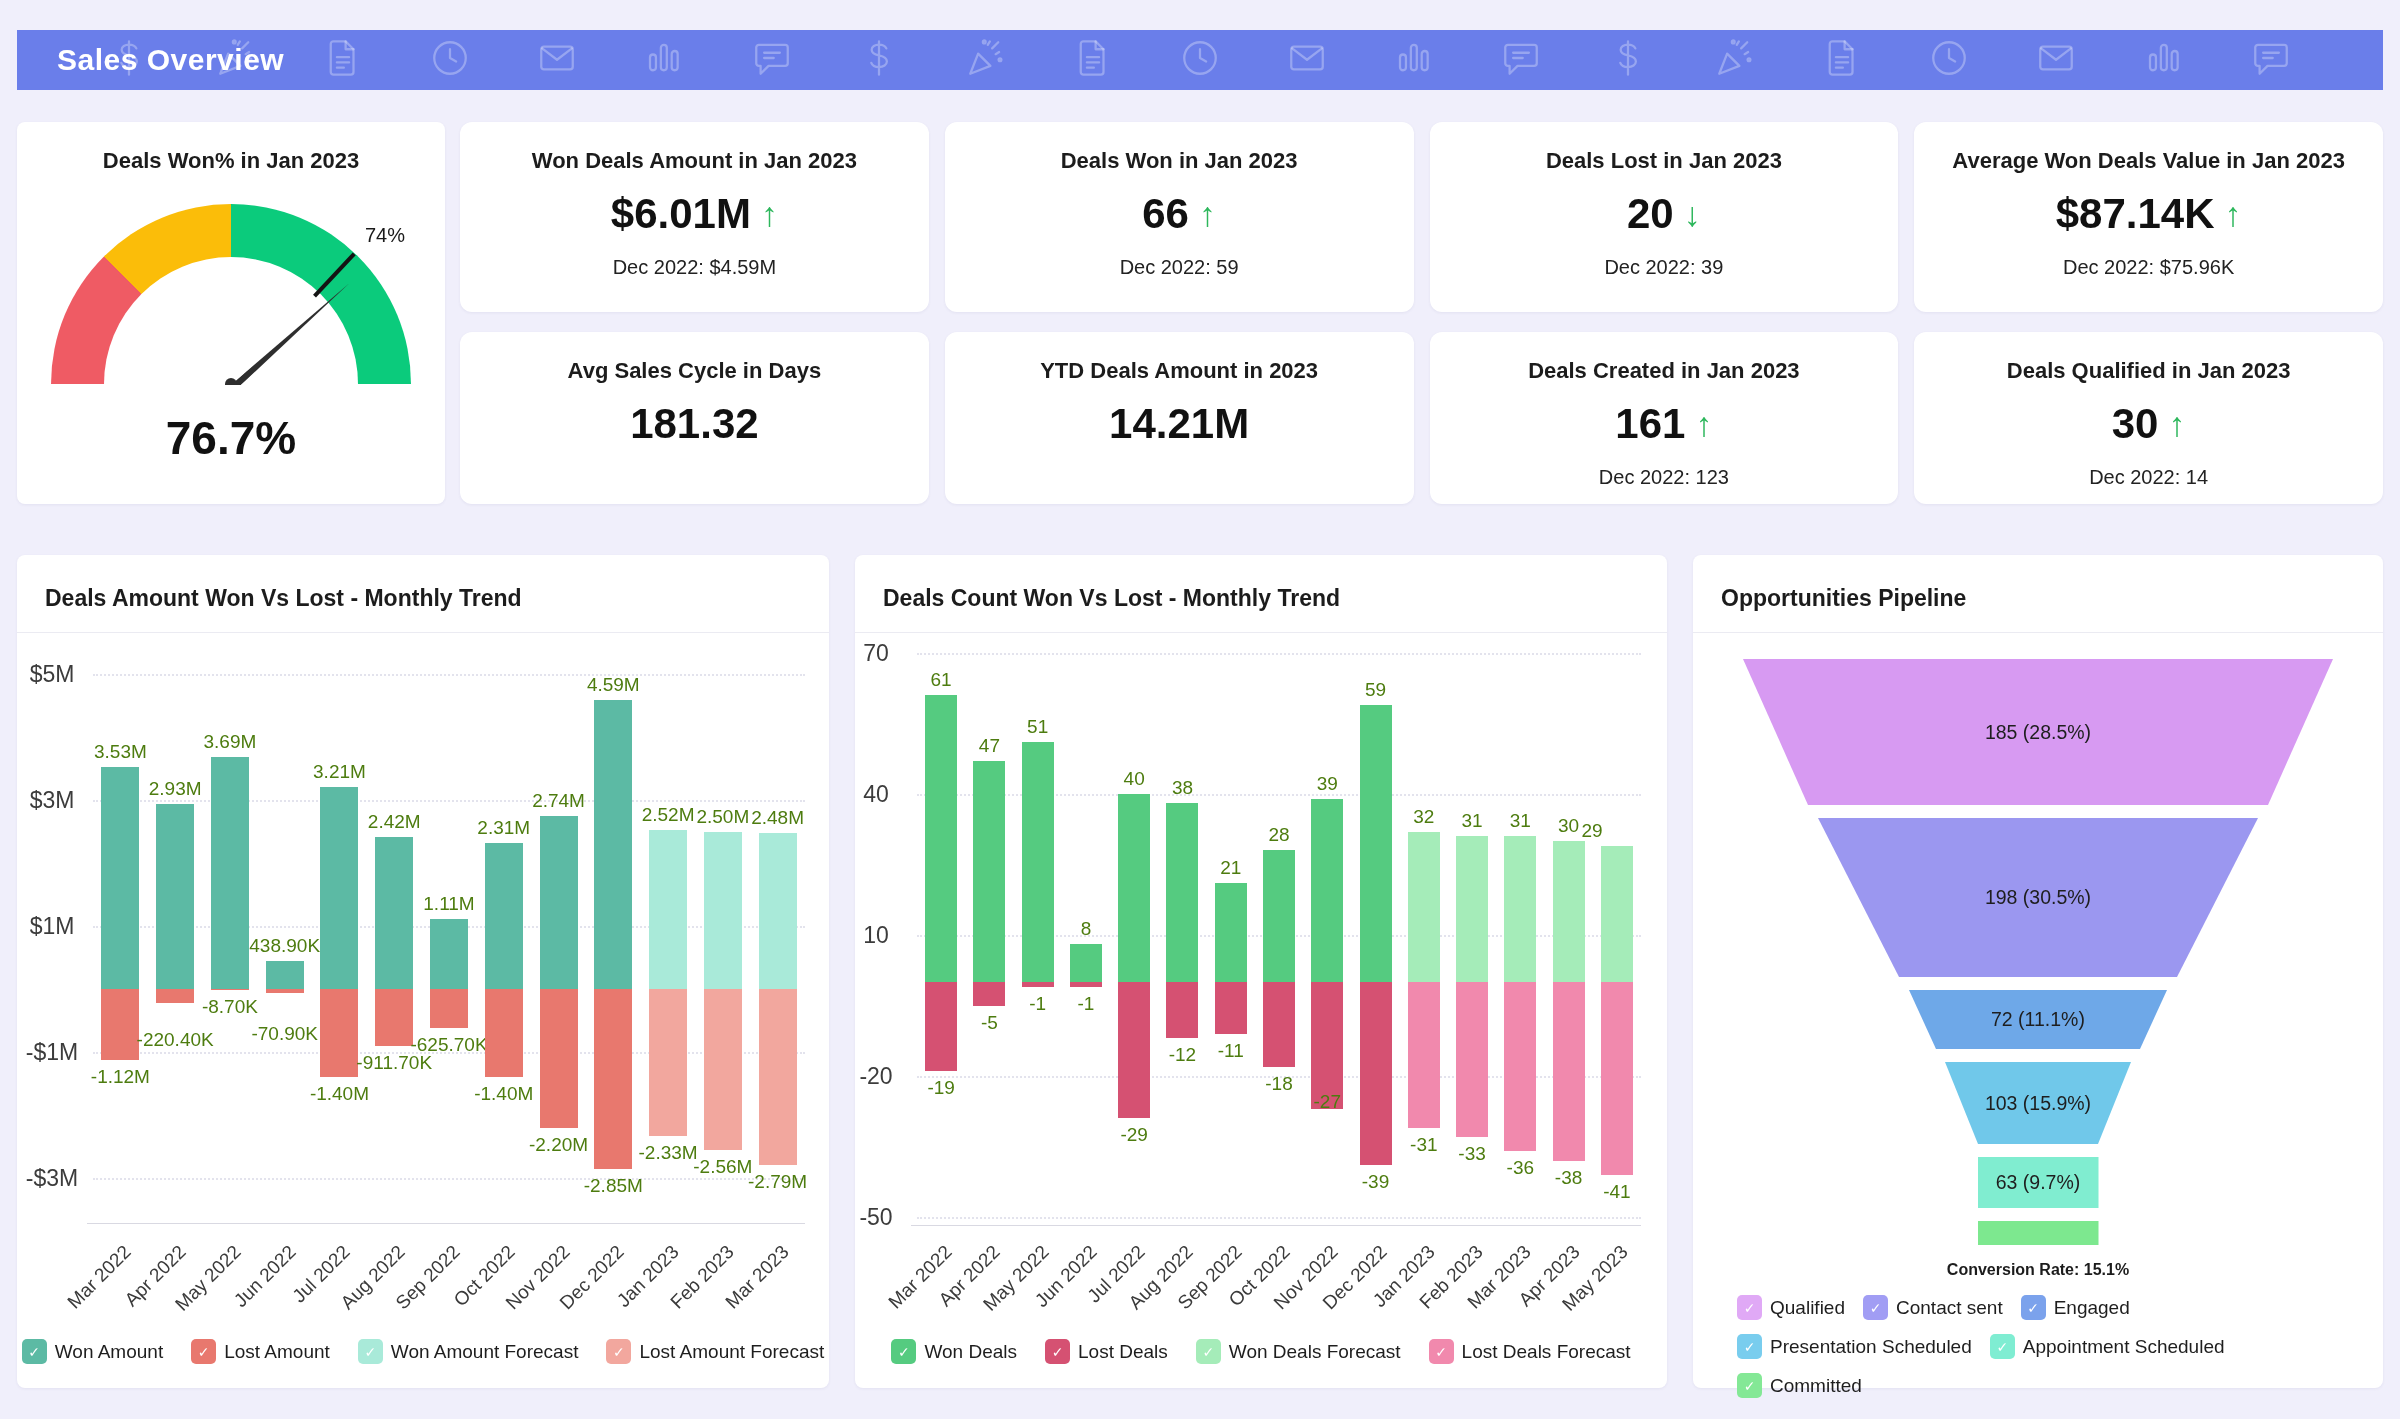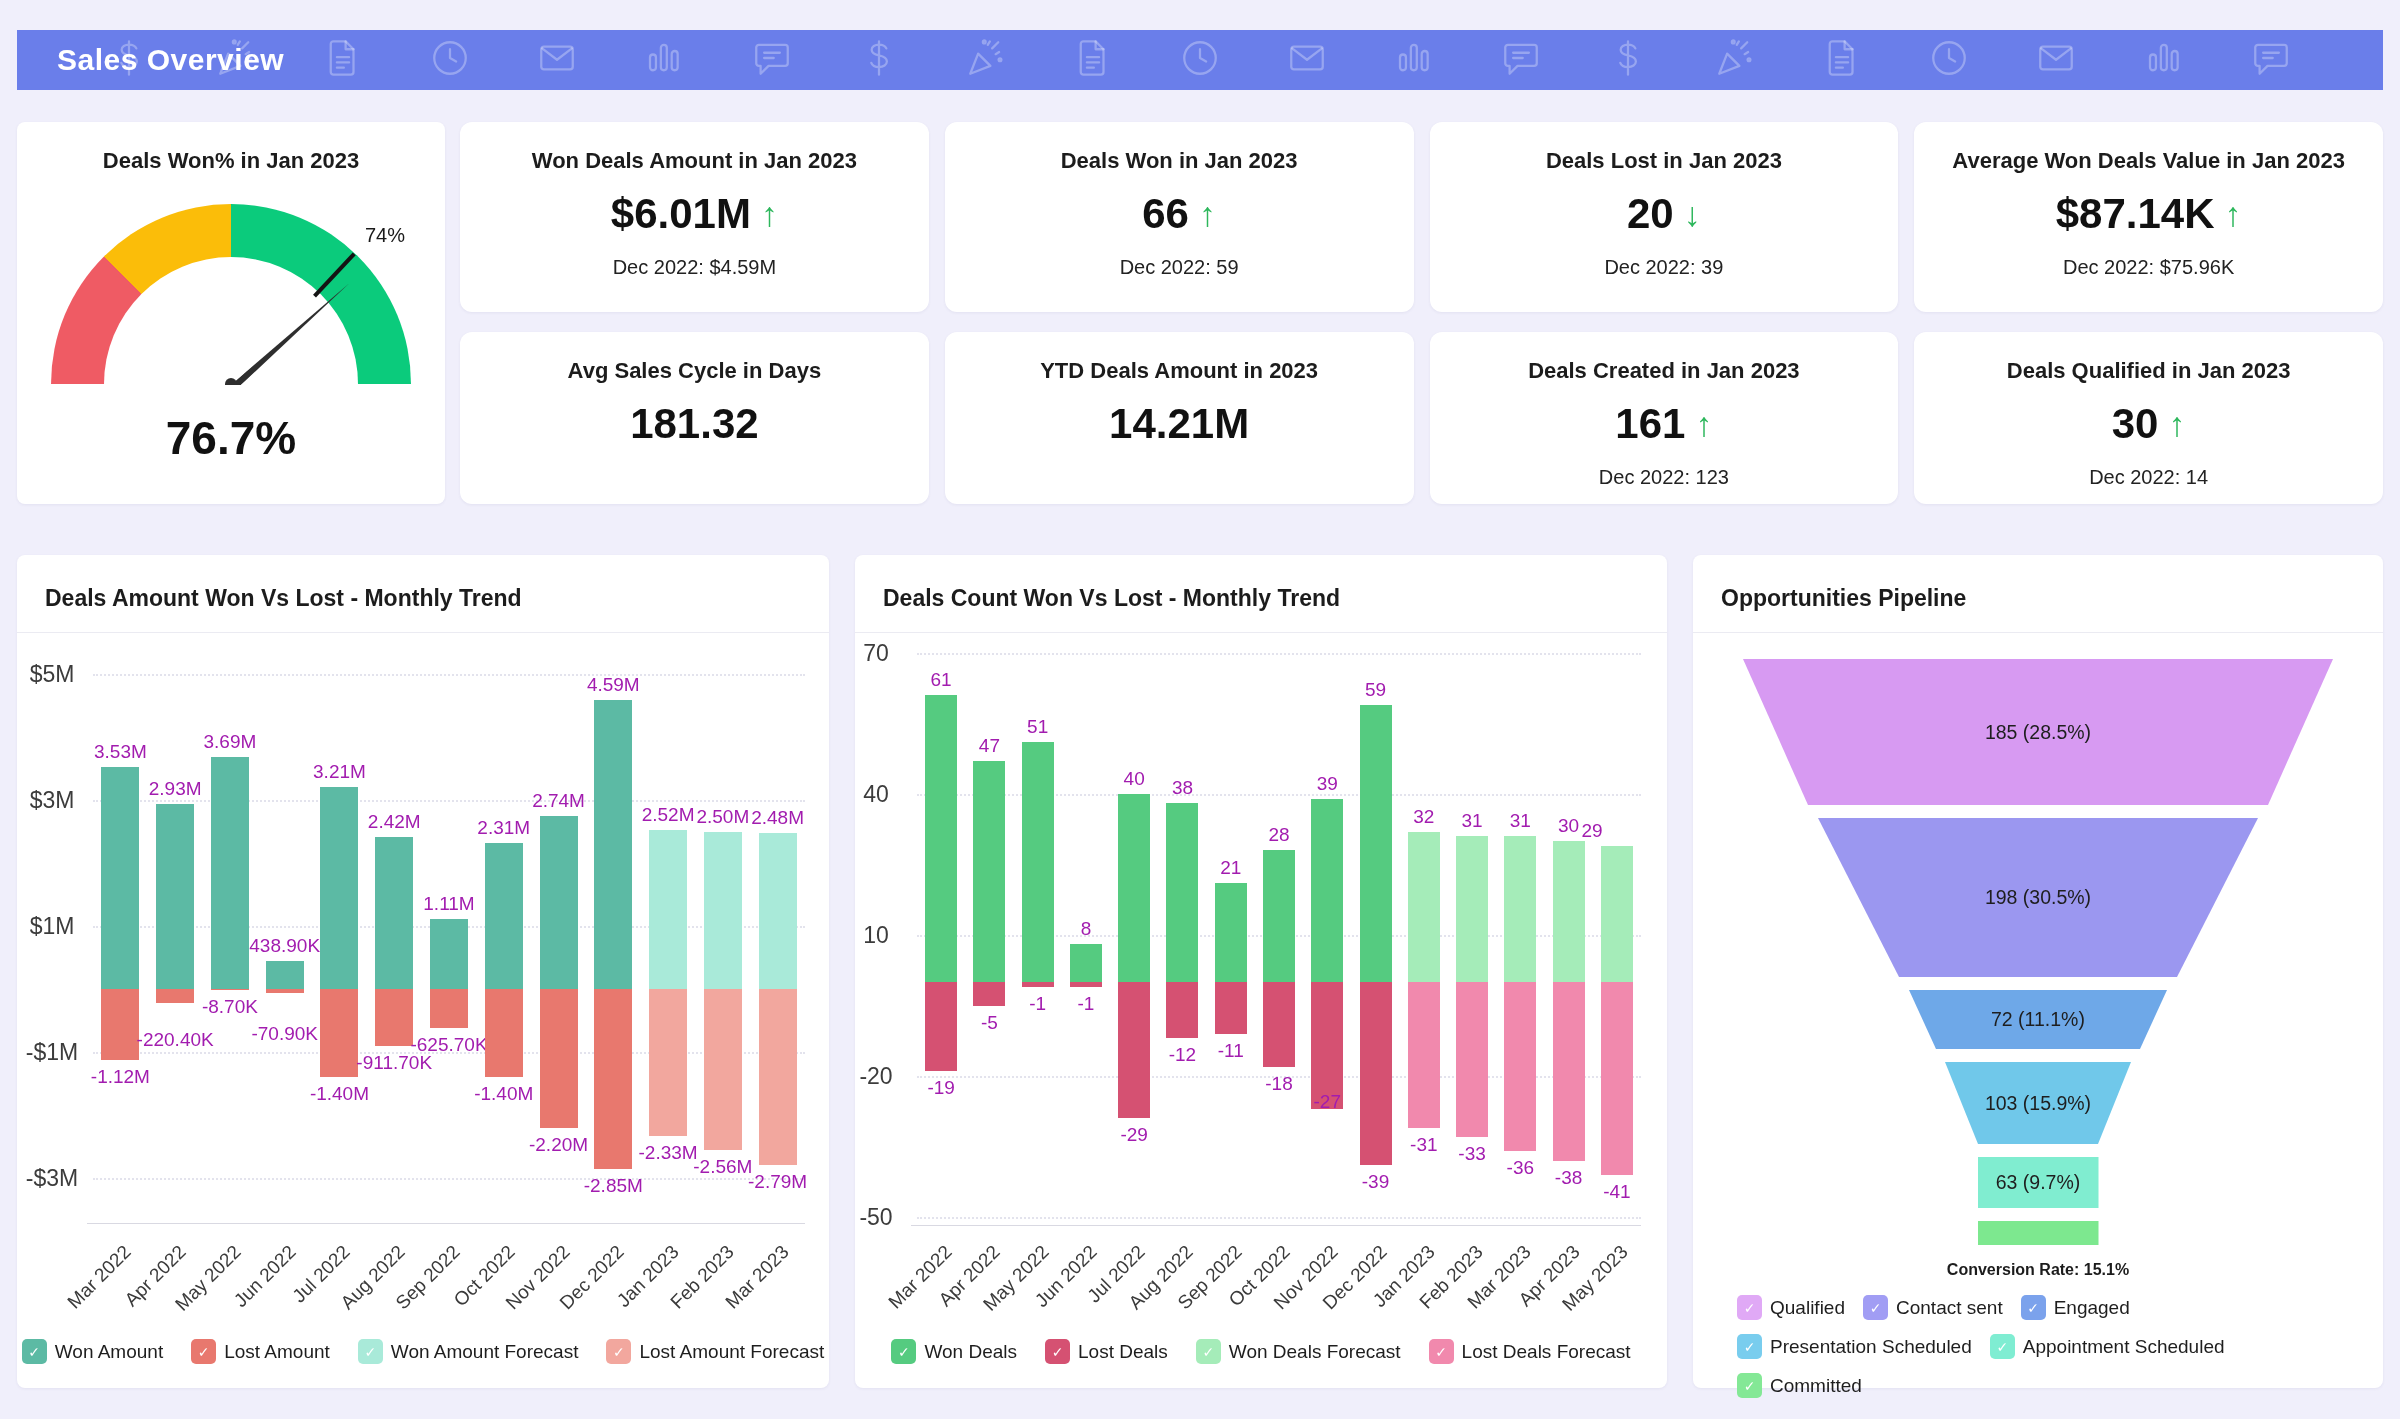--- a/index.html
+++ b/index.html
@@ -47,21 +47,21 @@
   .chart-title{padding:30px 28px 20px;font-size:23px;font-weight:700}
   .sep{height:1px;background:#ebebf2}
   .plot{position:relative;height:580px;margin-top:14px}
   .plot-left,.xrow-left{margin-left:76px;margin-right:24px}
   .plot-mid,.xrow-mid{margin-left:62px;margin-right:26px}
   .grid{position:absolute;left:0;right:0;border-top:2px dotted #e3e3ed;height:0}
   .ytick{position:absolute;left:-72px;top:0;transform:translateY(-55%);width:62px;text-align:center;
          font-size:23px;color:#3c3c3c;white-space:nowrap}
   .axisline{position:absolute;left:-6px;right:0;border-top:1px solid #d9d9e2;height:0}
   .bar{position:absolute}
-  .vlab{position:absolute;transform:translateX(-50%);font-size:19px;color:#a21caf;white-space:nowrap}
+  .vlab{position:absolute;transform:translateX(-50%);font-size:19px;color:#4d7c0f;white-space:nowrap}
   .xrow{position:relative;height:96px}
   .xlab{position:absolute;top:14px;transform:translateX(-100%) rotate(-45deg);transform-origin:100% 0;
         font-size:19px;color:#3a3a3a;white-space:nowrap}
   .legend{display:flex;justify-content:center;align-items:center;gap:28px;margin-top:16px}
   .leg-item{display:flex;align-items:center;gap:8px;font-size:19px;color:#1e1e1e;white-space:nowrap}
   .leg-swatch{width:25px;height:25px;border-radius:5px;display:flex;align-items:center;
               justify-content:center;color:#fff;font-size:14px;flex:0 0 auto}
   
   .funnel{display:flex;flex-direction:column;align-items:center;gap:13px;margin-top:26px}
   .seg{display:flex;align-items:center;justify-content:center;font-size:19.5px;color:#1e1e1e}

